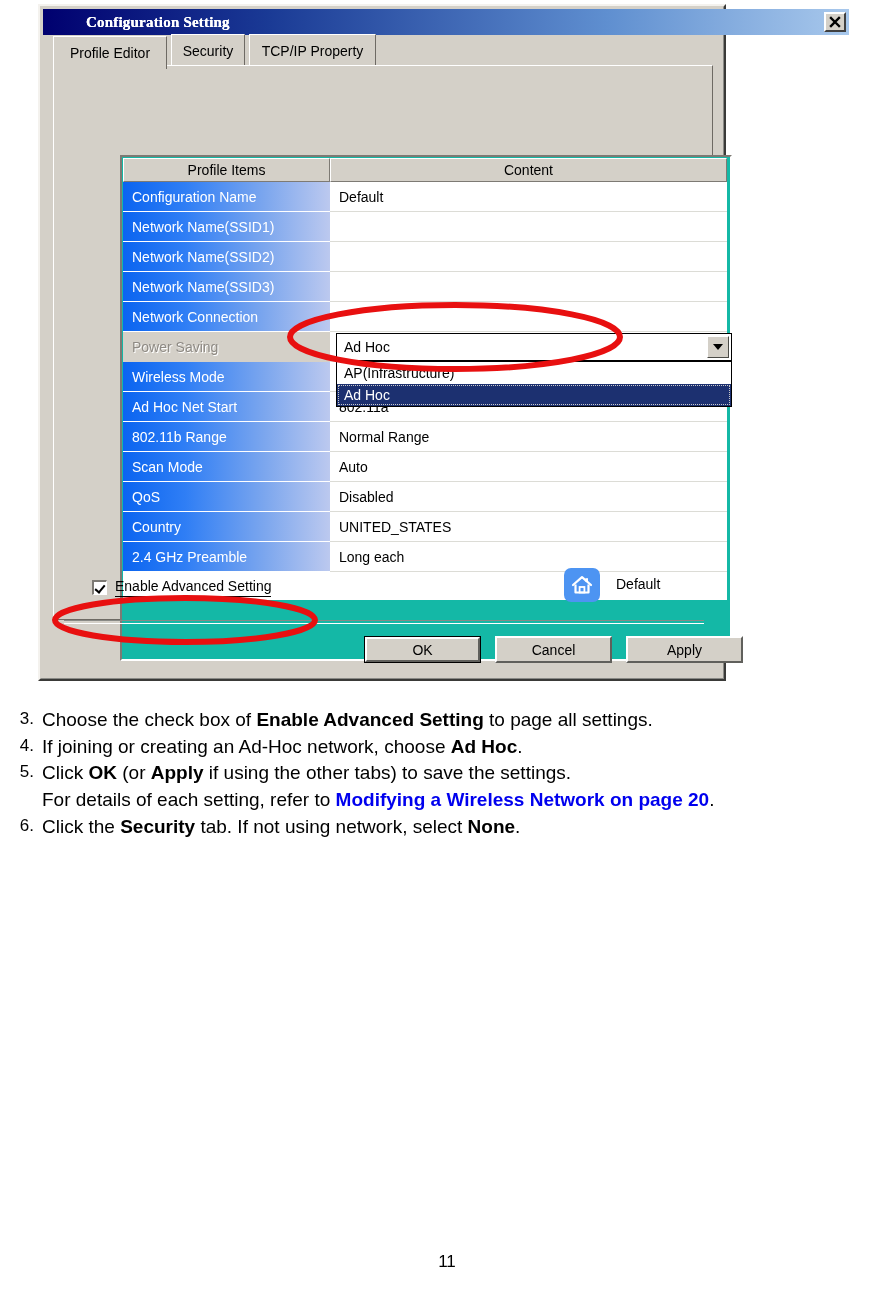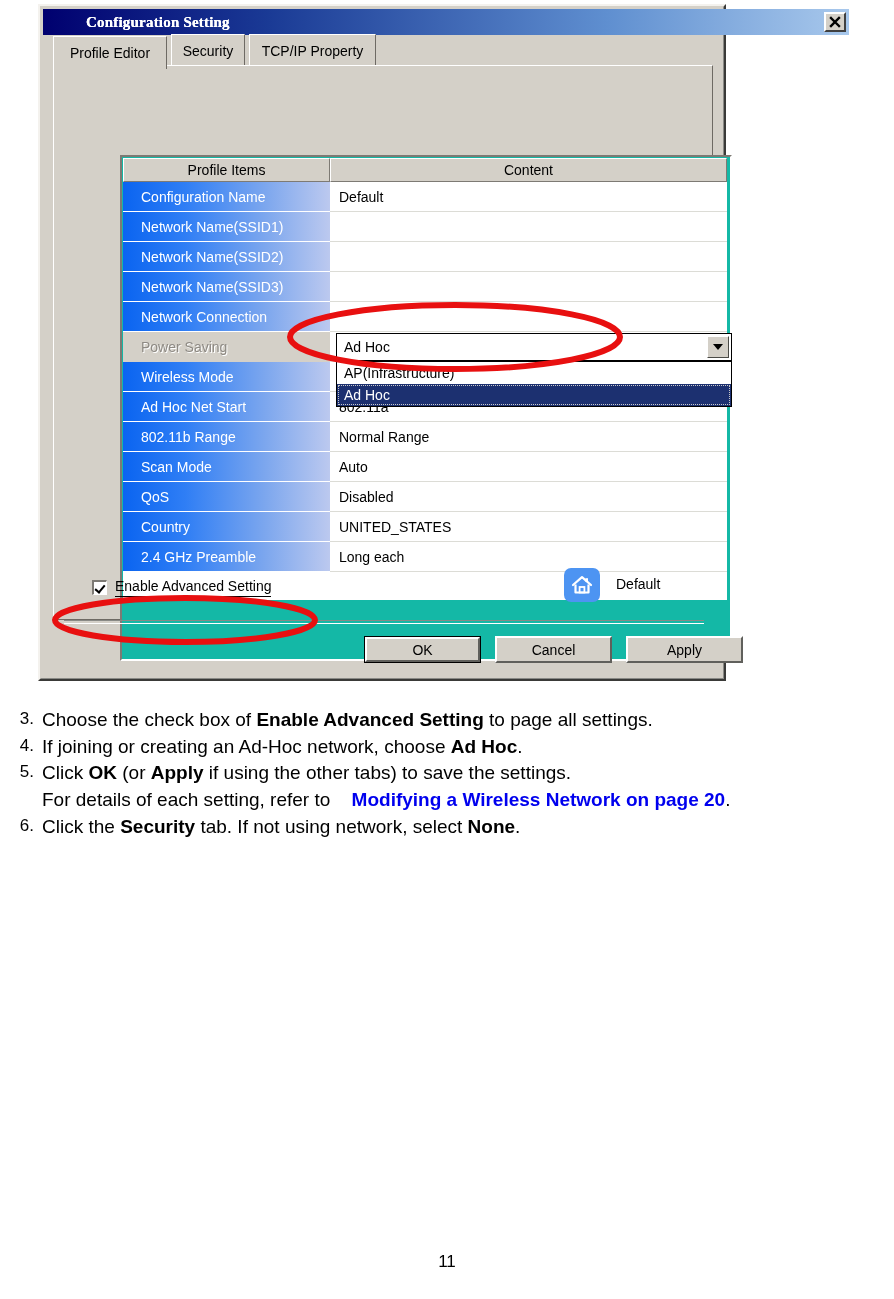--- a/index.html
+++ b/index.html
@@ -84,21 +84,21 @@
     border-top:1px solid #ffffff;border-left:1px solid #ffffff;
     box-sizing:border-box;
   }
   .gh.c1{width:207px;} .gh.c2{width:397px;}
 
   .row{display:flex;height:30px;}
   .cell-l{
     width:207px;box-sizing:border-box;
     background:linear-gradient(to right,#0a64f0 0%,#2f7ef5 30%,#7ba6ee 68%,#bcc9ef 100%);
     color:#ffffff;font-size:14px;display:flex;align-items:center;
-    padding-left:18px;border-bottom:1px solid #ffffff;
+    padding-left:9px;border-bottom:1px solid #ffffff;
   }
   .cell-l.disabled{
     background:#d4d0c8;color:#8e8a84;text-shadow:1px 1px 0 #ffffff;
     border-bottom:1px solid #d4d0c8;
   }
   .cell-r{
     width:397px;box-sizing:border-box;background:#ffffff;color:#000;
     font-size:14px;display:flex;align-items:center;padding-left:9px;
     border-bottom:1px solid #dcdcd6;
   }
@@ -181,21 +181,21 @@
   
   .annot{position:absolute;pointer-events:none;z-index:40;}
 
   
   .steps{position:absolute;left:0;top:708px;width:894px;}
   .step{display:flex;font-size:19px;color:#000;line-height:1.30;margin-bottom:2px;}
   .step-num{width:34px;text-align:right;padding-right:8px;flex:none;font-size:17px;}
   .step-body{flex:1;}
   .sub{padding-left:42px;font-size:19px;line-height:1.30;color:#000;}
   b{font-weight:bold;}
-  .link{color:#0000ee;font-weight:bold;margin-left:16px;}
+  .link{color:#0000ee;font-weight:bold;}
   .pageno{
     position:absolute;left:0;top:1252px;width:894px;text-align:center;
     font-size:17px;color:#000;
   }
 </style>
 </head>
 <body>
 
 <div class="page">
 

